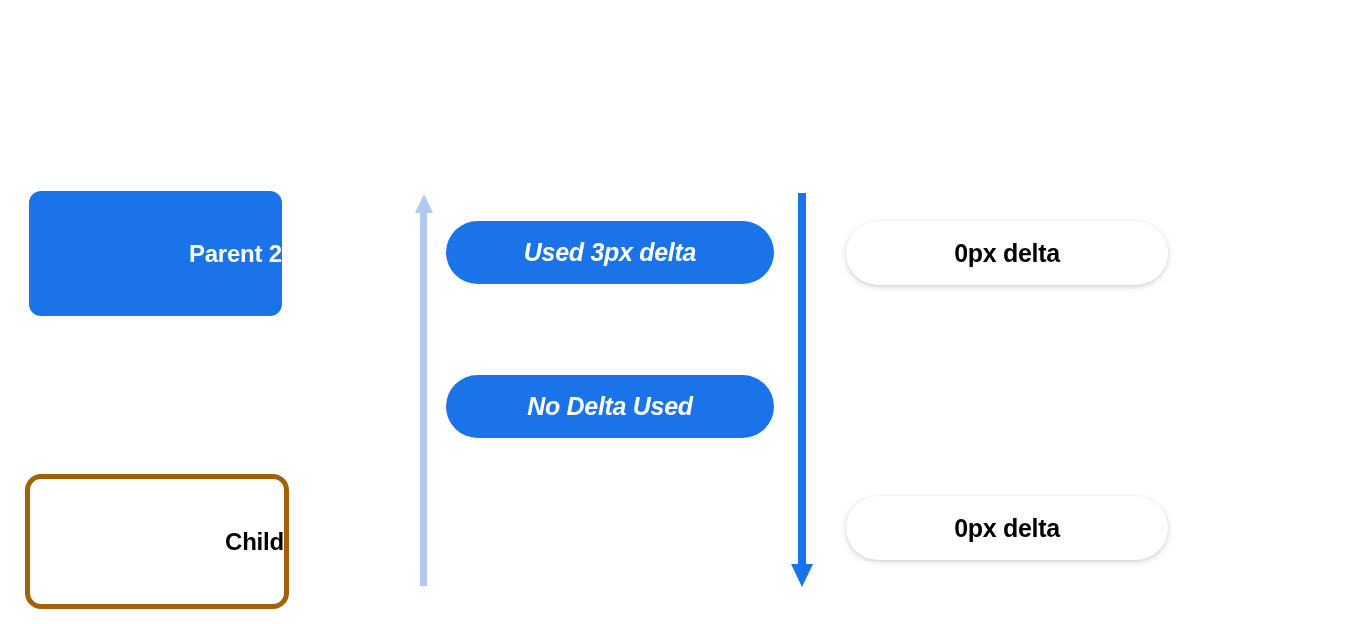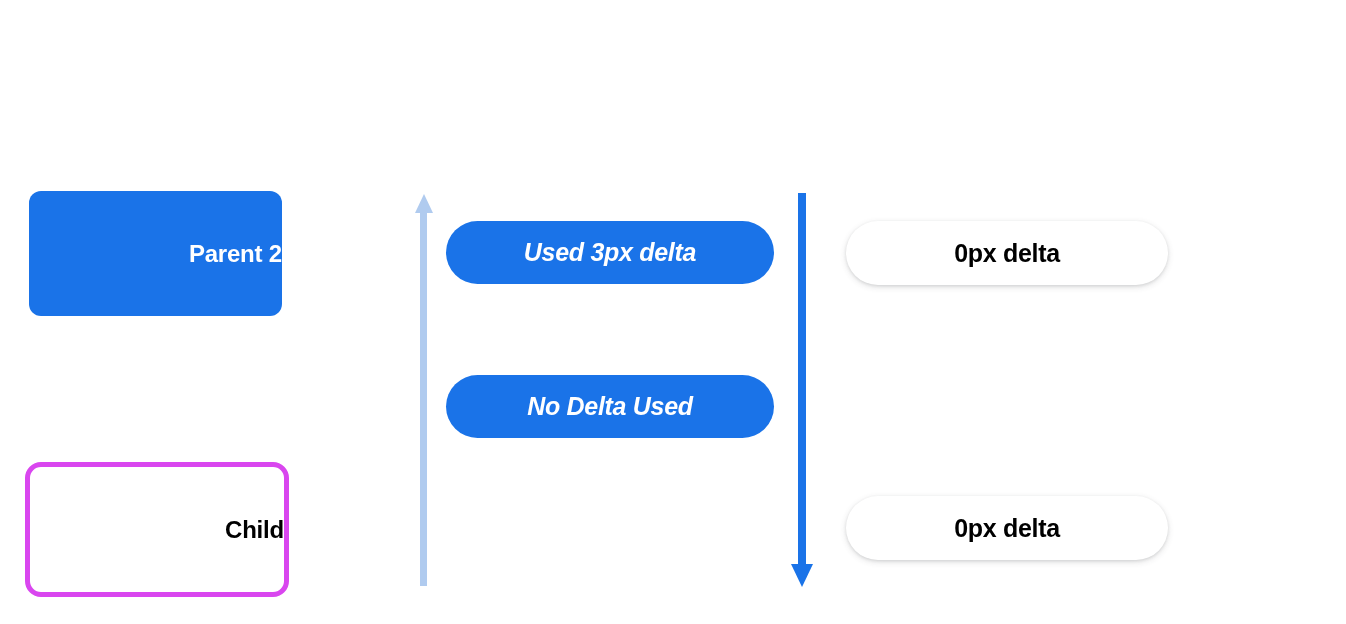--- a/index.html
+++ b/index.html
@@ -57,22 +57,23 @@
   }
   .stack-box.filled {
     background: #1a73e8;
     border-radius: 12px;
   }
   .stack-box.filled .label {
     color: #ffffff;
   }
   .stack-box.outlined {
     background: #ffffff;
-    border: 5px solid #d946ef;
+    border: 5px solid #a16207;
     border-radius: 16px;
+    margin-top: 12px;
   }
   .stack-box.outlined .label {
     color: #000000;
   }
 
   #box-parent2 { left: 29px; top: 191px; width: 253px; height: 125px; }
   #box-parent1 { left: 29px; top: 327px; width: 253px; height: 126px; }
   #box-child   { left: 25px; top: 462px; width: 264px; height: 135px; }
 
   

